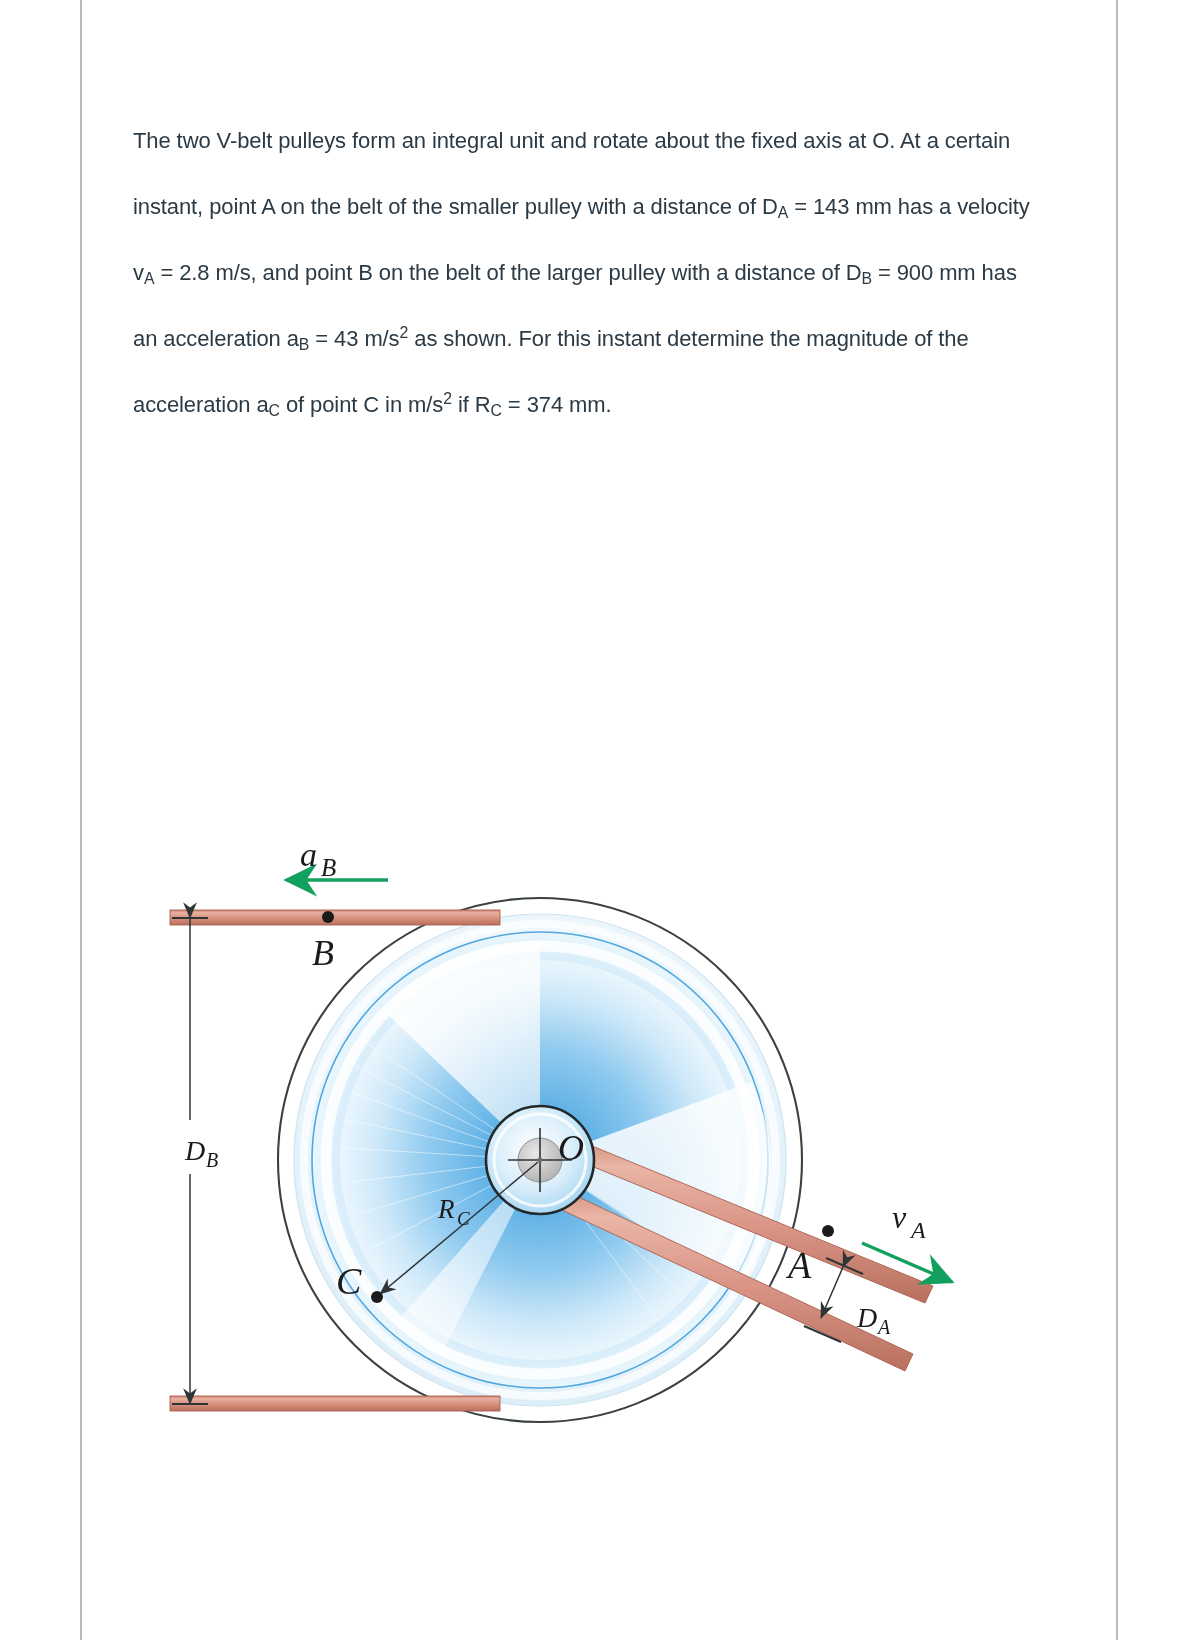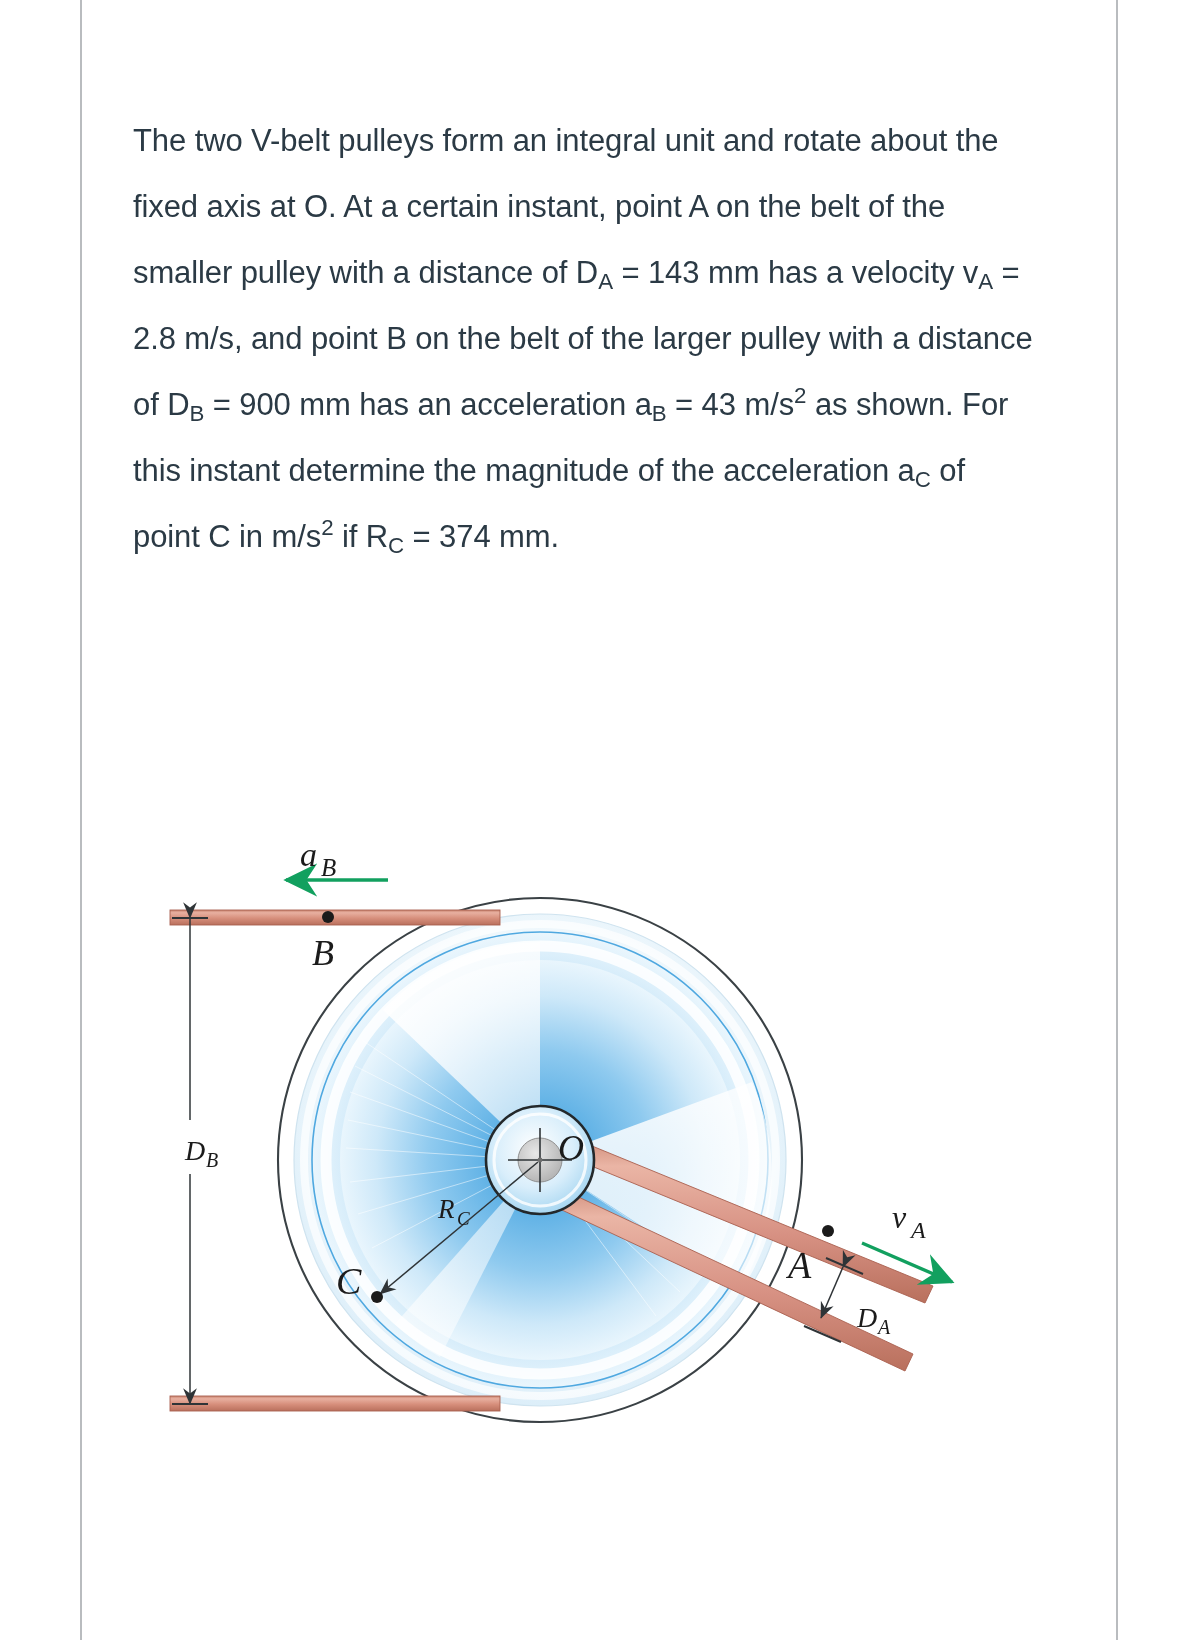--- a/index.html
+++ b/index.html
@@ -8,21 +8,21 @@
     font-family:"Liberation Sans", sans-serif;
     position:relative;overflow:hidden;
   }
   .page-frame{position:absolute;left:0;top:0;width:1200px;height:1640px;}
   .rule-left{position:absolute;left:80px;top:0;width:2px;height:1640px;background:#b9bcbf;}
   .rule-right{position:absolute;left:1116px;top:0;width:2px;height:1640px;background:#b9bcbf;}
 
   .problem-text{
     position:absolute;left:133px;top:108px;width:900px;
     color:#2b3a45;
-    font-size:31px;line-height:66px;
+    font-size:22px;line-height:66px;
     letter-spacing:-0.1px;
     font-family:"Liberation Sans", sans-serif;
   }
   .problem-text sub{font-size:0.72em;line-height:0;vertical-align:-0.28em;}
   .problem-text sup{font-size:0.72em;line-height:0;vertical-align:0.52em;}
 
   .figure{position:absolute;left:140px;top:830px;width:930px;height:640px;}
   .figure svg{display:block;}
 </style>
 </head>

